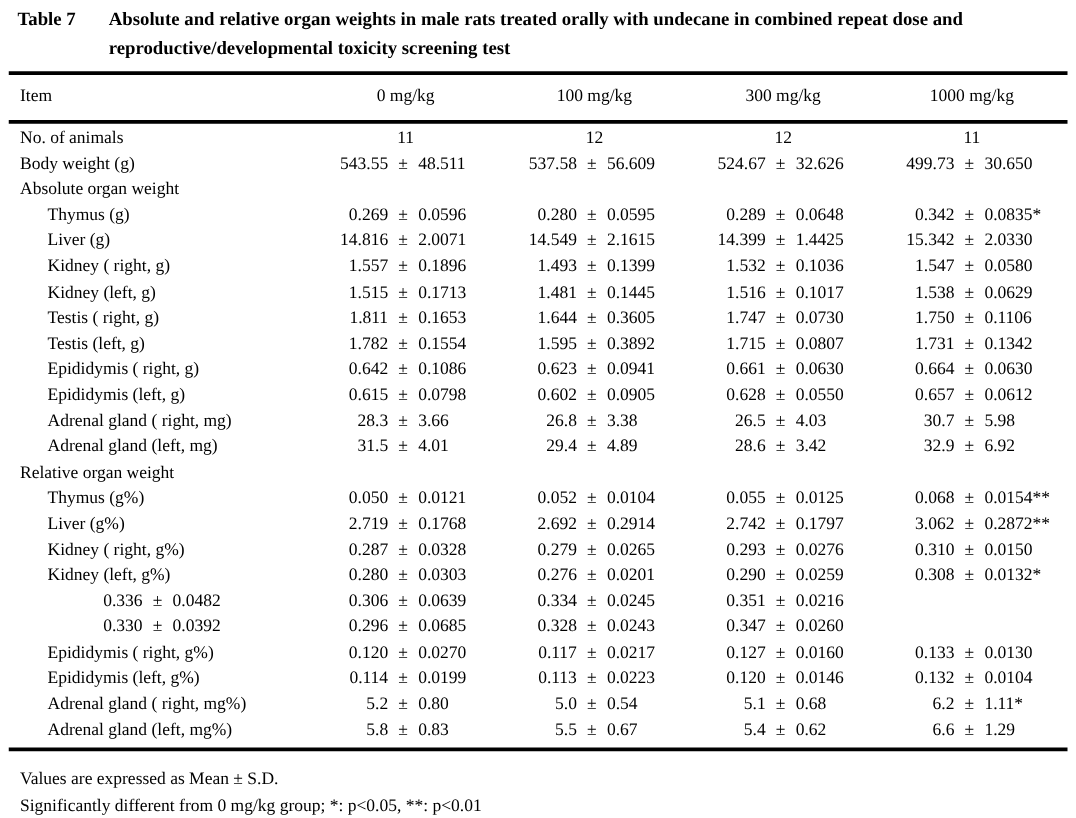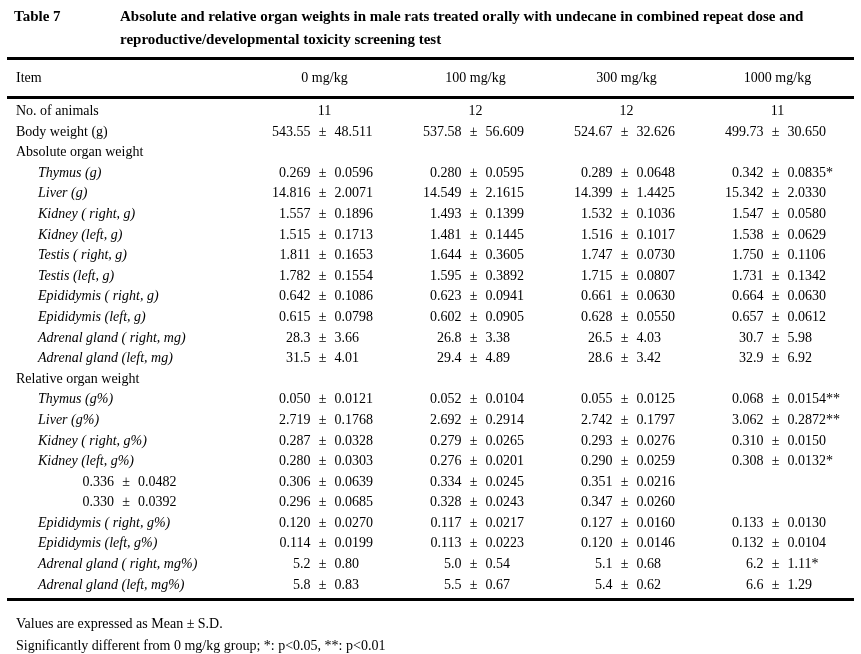--- a/index.html
+++ b/index.html
@@ -15,41 +15,41 @@
   .title-row {
     display: flex;
     font-weight: bold;
     font-size: 15px;
     line-height: 23px;
     padding-left: 7px;
     margin-bottom: 6px;
     min-height: 46px;
   }
   .title-label { flex: none; width: 73px; }
-  .title-text  { width: 767px; margin-left: 33px; }
+  .title-text  { width: 767px; }
 
   
   .rule { height: 3px; background: #000; }
 
   
   .trow {
     display: grid;
     grid-template-columns: 242px 151px 151px 151px 151px;
     align-items: center;
   }
 
   .header-row { height: 36px; font-size: 14px; }
   .header-row .label { padding-left: 9px; }
   .header-row .colhead { text-align: center; }
 
   .tbody { padding: 2px 0 3px 0; }
   .tbody .trow { height: 20.6px; font-size: 14px; line-height: 20.6px; }
 
   .cell.label { padding-left: 9px; white-space: nowrap; }
-  .cell.label.ind1 { padding-left: 31px; font-style: italic; }
+  .cell.label.ind1 { padding-left: 31px; }
 
   .cell.val { display: flex; justify-content: center; white-space: nowrap; }
   .cell.val.plain { display: block; text-align: center; }
   .cell.val .m  { width: 54px; text-align: right;  flex: none; }
   .cell.val .pm { width: 24px; text-align: center; flex: none; }
   .cell.val .s  { width: 58px; text-align: left;   flex: none; }
 
   
   .footnotes {
     margin-top: 12px;

